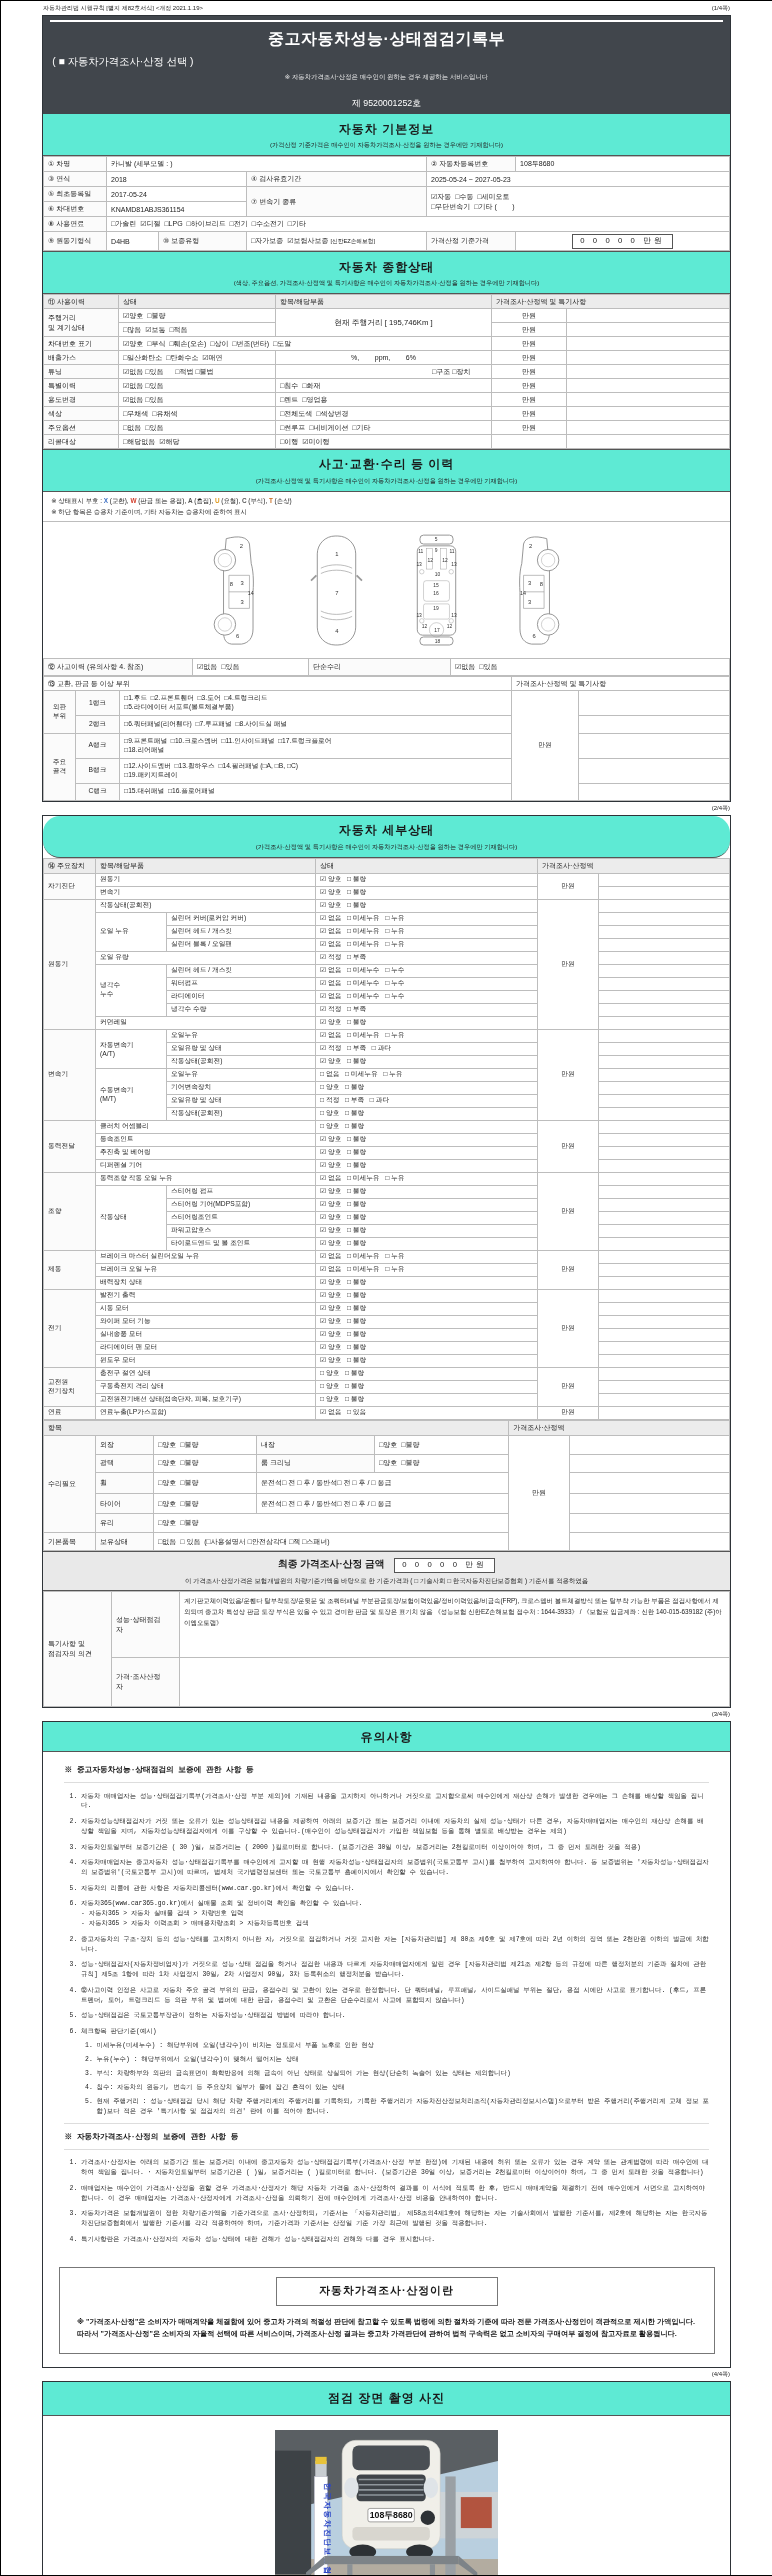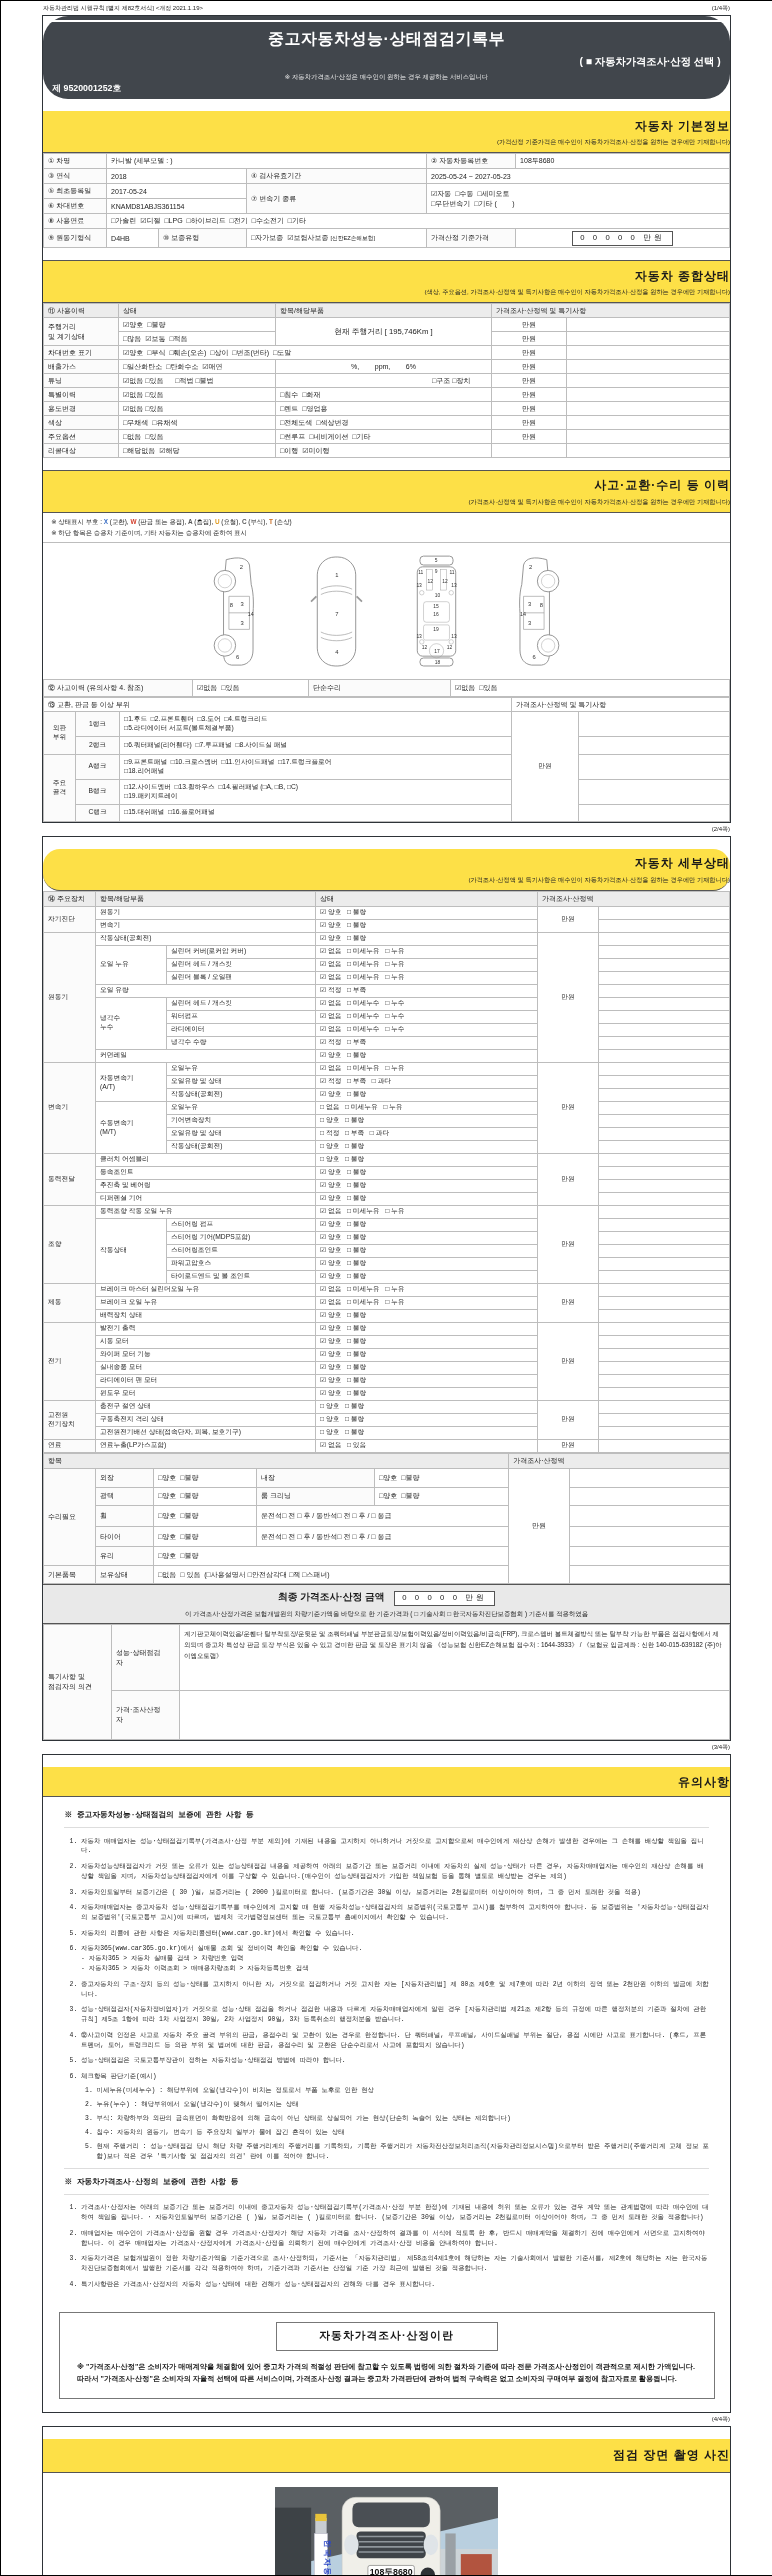--- a/index.html
+++ b/index.html
@@ -3,28 +3,28 @@
 <meta charset="utf-8">
 <style>
   * { margin:0; padding:0; box-sizing:border-box; }
   body { background:#888; font-family:"Liberation Sans","DejaVu Sans",sans-serif; color:#1a1a1a; }
   .page { width:773px; height:2576px; background:#fff; border:1.5px solid #000; padding:1px 41px 0; overflow:hidden; position:relative; }
   .topline { display:flex; justify-content:space-between; font-size:6px; padding:2.1px 1px 1.5px; color:#222; }
   .frame { border:1px solid #2e3338; }
   .marker { text-align:right; font-size:6px; padding:2.1px 1px; }
 
   
-  .dhead { background:#41464c; color:#fff; padding:4.1px 9.3px 4.1px;border-radius:25px; }
+  .dhead { background:#41464c; color:#fff; padding:4.1px 9.3px 4.1px; }
   .dhead .stripe { height:2.1px; background:#fff; margin:0 -2.1px 7.2px; }
   .dhead h1 { text-align:center; font-size:16px; letter-spacing:0.5px; font-weight:700; }
-  .dhead .sub { text-align:right; font-size:10.3px; margin-top:5.2px; font-weight:700; }
+  .dhead .sub { text-align:left; font-size:10.3px; margin-top:5.2px; font-weight:400; }
   .dhead .subnote { text-align:center; font-size:6.4px; margin-top:4.1px; color:#f0f0f0; }
-  .dhead .docno { font-size:8.8px; font-weight:700; margin-top:1px; }
-
-  .band { background:#fde047; text-align:right; padding:6.2px 0 5.2px; border-bottom:0.8px solid #555; border-top:0.8px solid #555;margin-top:12px; }
+  .dhead .docno { font-size:8.8px; font-weight:400; margin-top:16px;text-align:center; }
+
+  .band { background:#5eead4; text-align:center; padding:6.2px 0 5.2px; border-bottom:0.8px solid #555; border-top:0.8px solid #555; }
   .band .btitle { font-size:12px; font-weight:700; letter-spacing:1px; }
   .band .bnote { font-size:6.2px; margin-top:3.6px; color:#222; }
 
   table { border-collapse:collapse; width:100%; table-layout:fixed; }
   td,th { border:0.5px solid #bdbdbd; font-size:7px; padding:1.5px 4.1px; vertical-align:middle; text-align:left; font-weight:400; overflow:hidden; }
   th { background:#ececec; }
   .lbl { background:#fbfbfb; }
   .ck { white-space:pre-wrap; }
   .won { text-align:center; color:#222; }
   .bk { background:#fff; }

